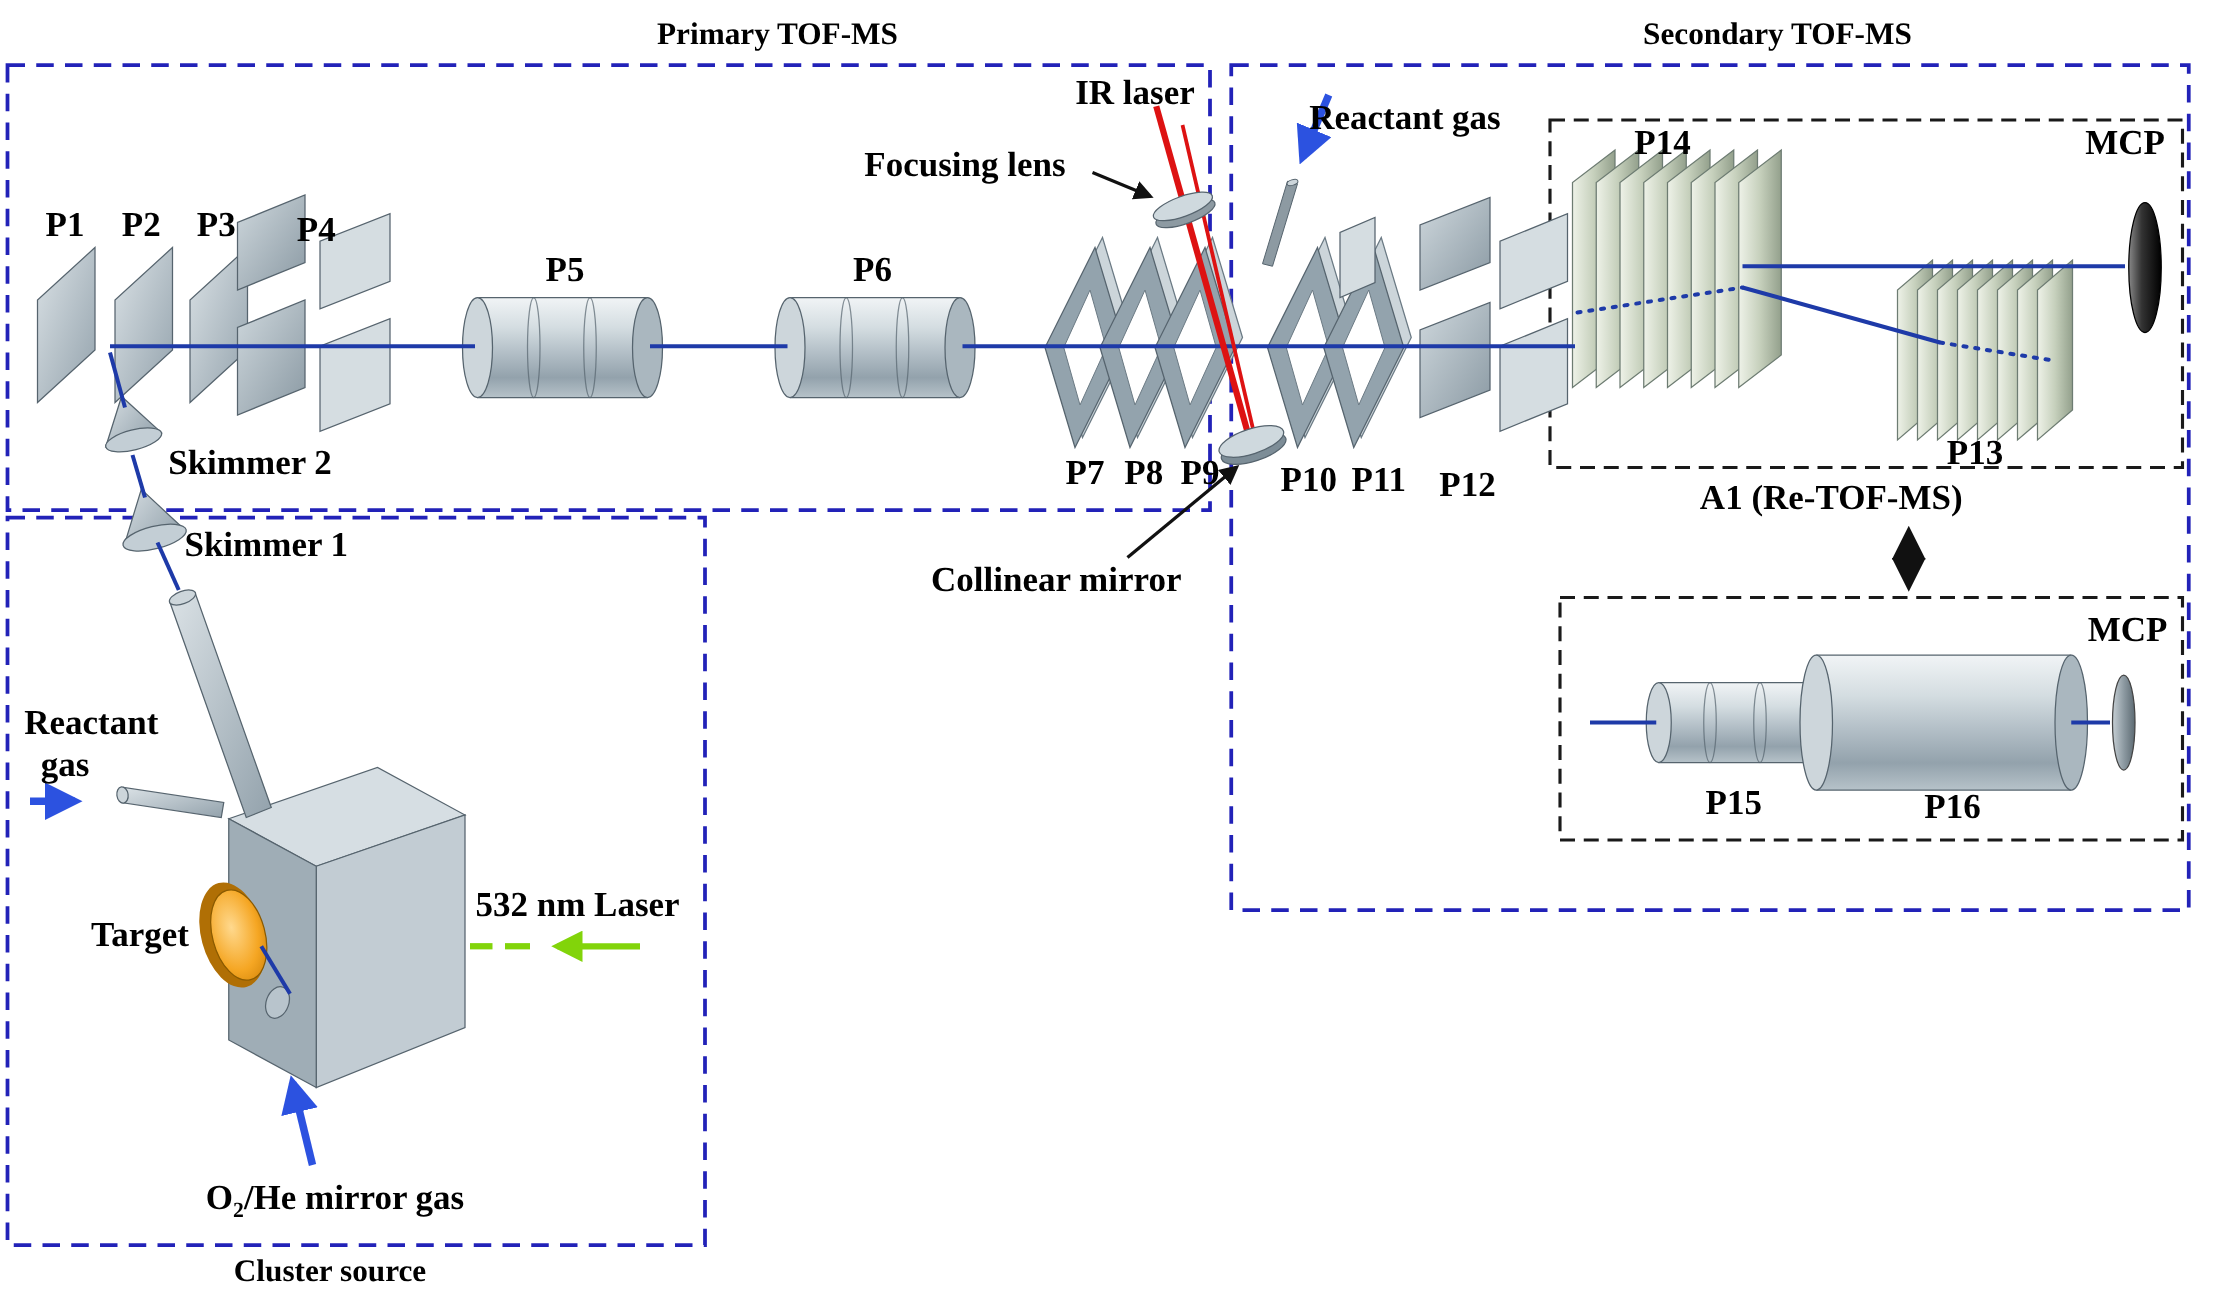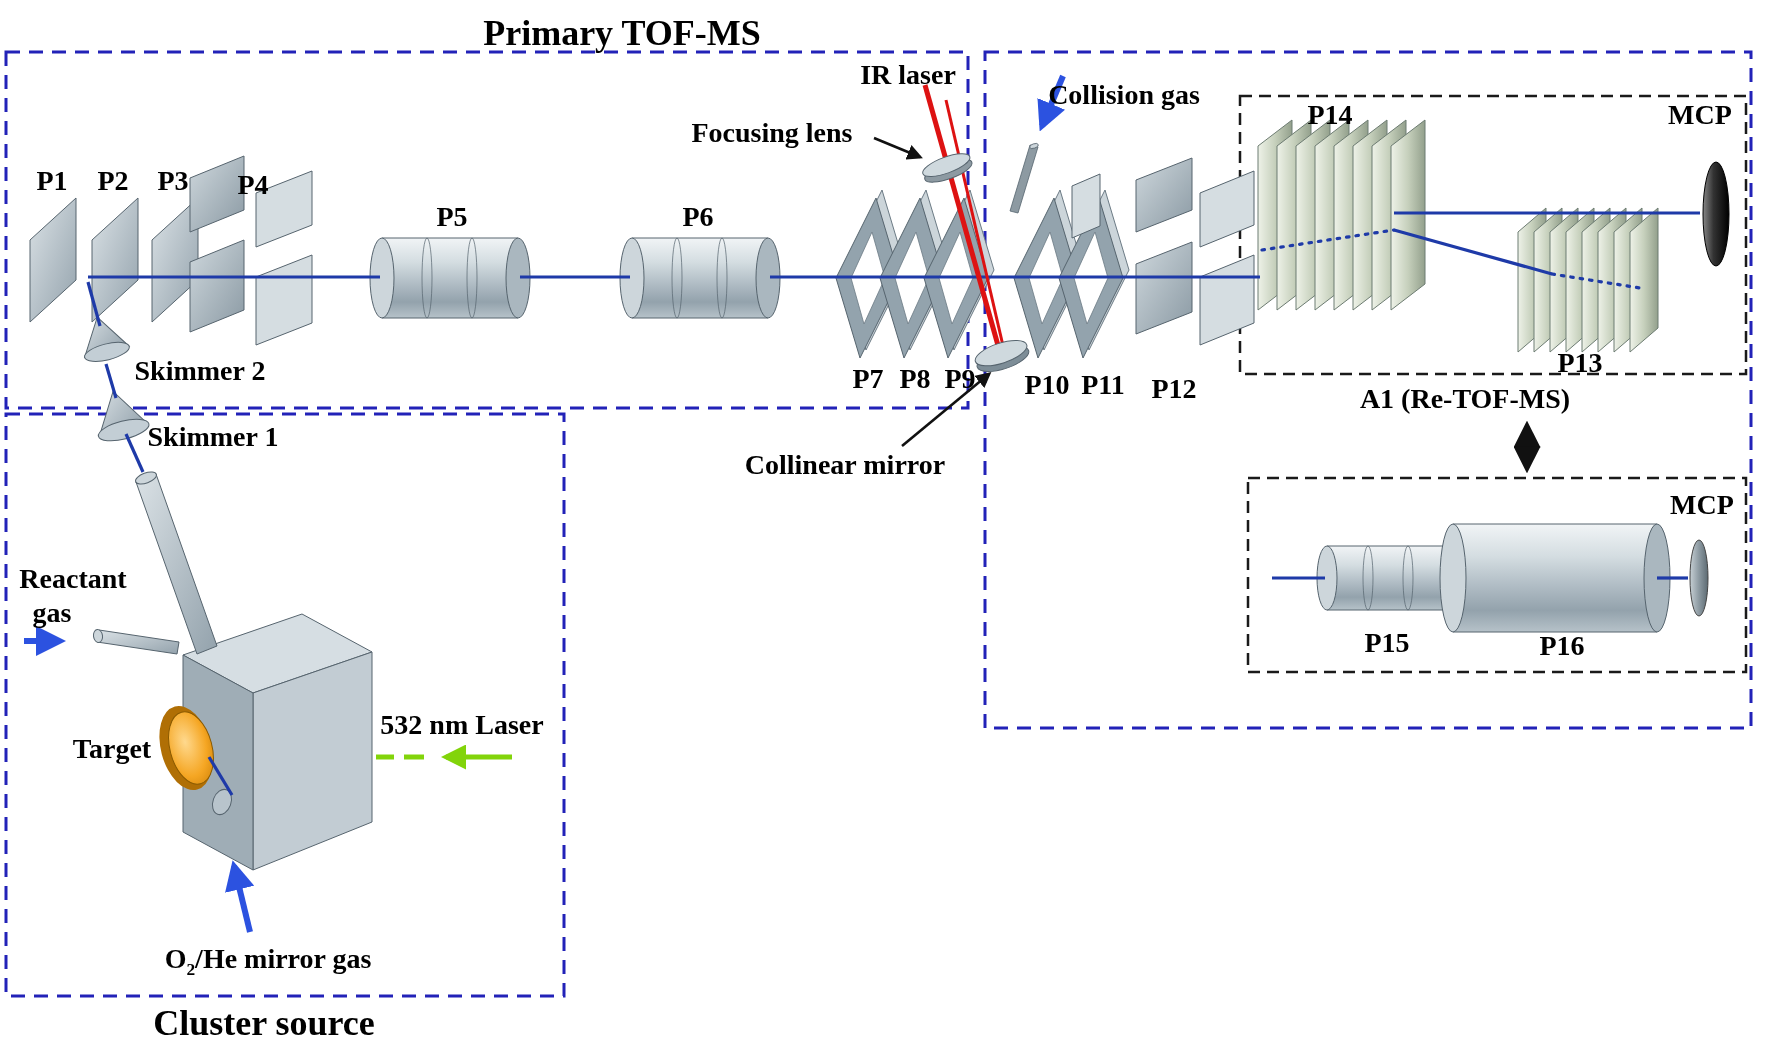--- a/index.html
+++ b/index.html
@@ -1,21 +1,21 @@
 <!DOCTYPE html>
 <html><head>
 <meta charset="utf-8">
 <style>
   html,body{margin:0;padding:0;background:#ffffff;}
   .stage{position:relative;width:1772px;height:1052px;background:#ffffff;overflow:hidden;
          font-family:"Liberation Serif","DejaVu Serif",serif;color:#000;}
   svg.layer{position:absolute;left:0;top:0;}
   .lbl{position:absolute;transform:translateX(-50%);font-weight:700;font-size:28px;
        white-space:nowrap;line-height:1.1;}
-  .lbl.title{font-size:36px;}
+  .lbl.title{font-size:25px;}
   .lbl sub{font-size:62%;line-height:0;}
   .boxBlue{fill:none;stroke:#2222b8;stroke-width:3;stroke-dasharray:14 9;}
   .boxBlack{fill:none;stroke:#1a1a1a;stroke-width:2.5;stroke-dasharray:12 7;}
   .edge{stroke:#56646e;stroke-width:1;}
   .beam{stroke:#1e3aa8;stroke-width:3.2;fill:none;}
   .beamDot{stroke:#1e3aa8;stroke-width:3.2;fill:none;stroke-dasharray:2.5 7;stroke-linecap:round;}
 </style>
 </head>
 <body>
 
@@ -254,25 +254,26 @@
   </g>
 
   <g>
     <line x1="874" y1="138" x2="920" y2="157" stroke="#111" stroke-width="2.6" marker-end="url(#mBlack)"></line>
     <line x1="902" y1="446" x2="989" y2="374" stroke="#111" stroke-width="2.6" marker-end="url(#mBlack)"></line>
     <line x1="1527" y1="426" x2="1527" y2="468" stroke="#111" stroke-width="4.5" marker-start="url(#mBlack)" marker-end="url(#mBlack)"></line>
   </g>
 </svg>
 
 <div class="lbl title" style="left:622px;top:14px">Primary TOF-MS</div>
+<div class="lbl title" style="left:1422px;top:14px">Secondary TOF-MS</div>
 <div class="lbl title" style="left:264px;top:1004px">Cluster source</div>
 
 <div class="lbl" style="left:908px;top:60px">IR laser</div>
 <div class="lbl" style="left:772px;top:118px">Focusing lens</div>
-<div class="lbl" style="left:1124px;top:80px">Collision gas</div>
+<div class="lbl" style="left:1124px;top:80px">Reactant gas</div>
 
 <div class="lbl" style="left:52px;top:166px">P1</div>
 <div class="lbl" style="left:113px;top:166px">P2</div>
 <div class="lbl" style="left:173px;top:166px">P3</div>
 <div class="lbl" style="left:253px;top:170px">P4</div>
 <div class="lbl" style="left:452px;top:202px">P5</div>
 <div class="lbl" style="left:698px;top:202px">P6</div>
 <div class="lbl" style="left:868px;top:364px">P7</div>
 <div class="lbl" style="left:915px;top:364px">P8</div>
 <div class="lbl" style="left:960px;top:364px">P9</div>

